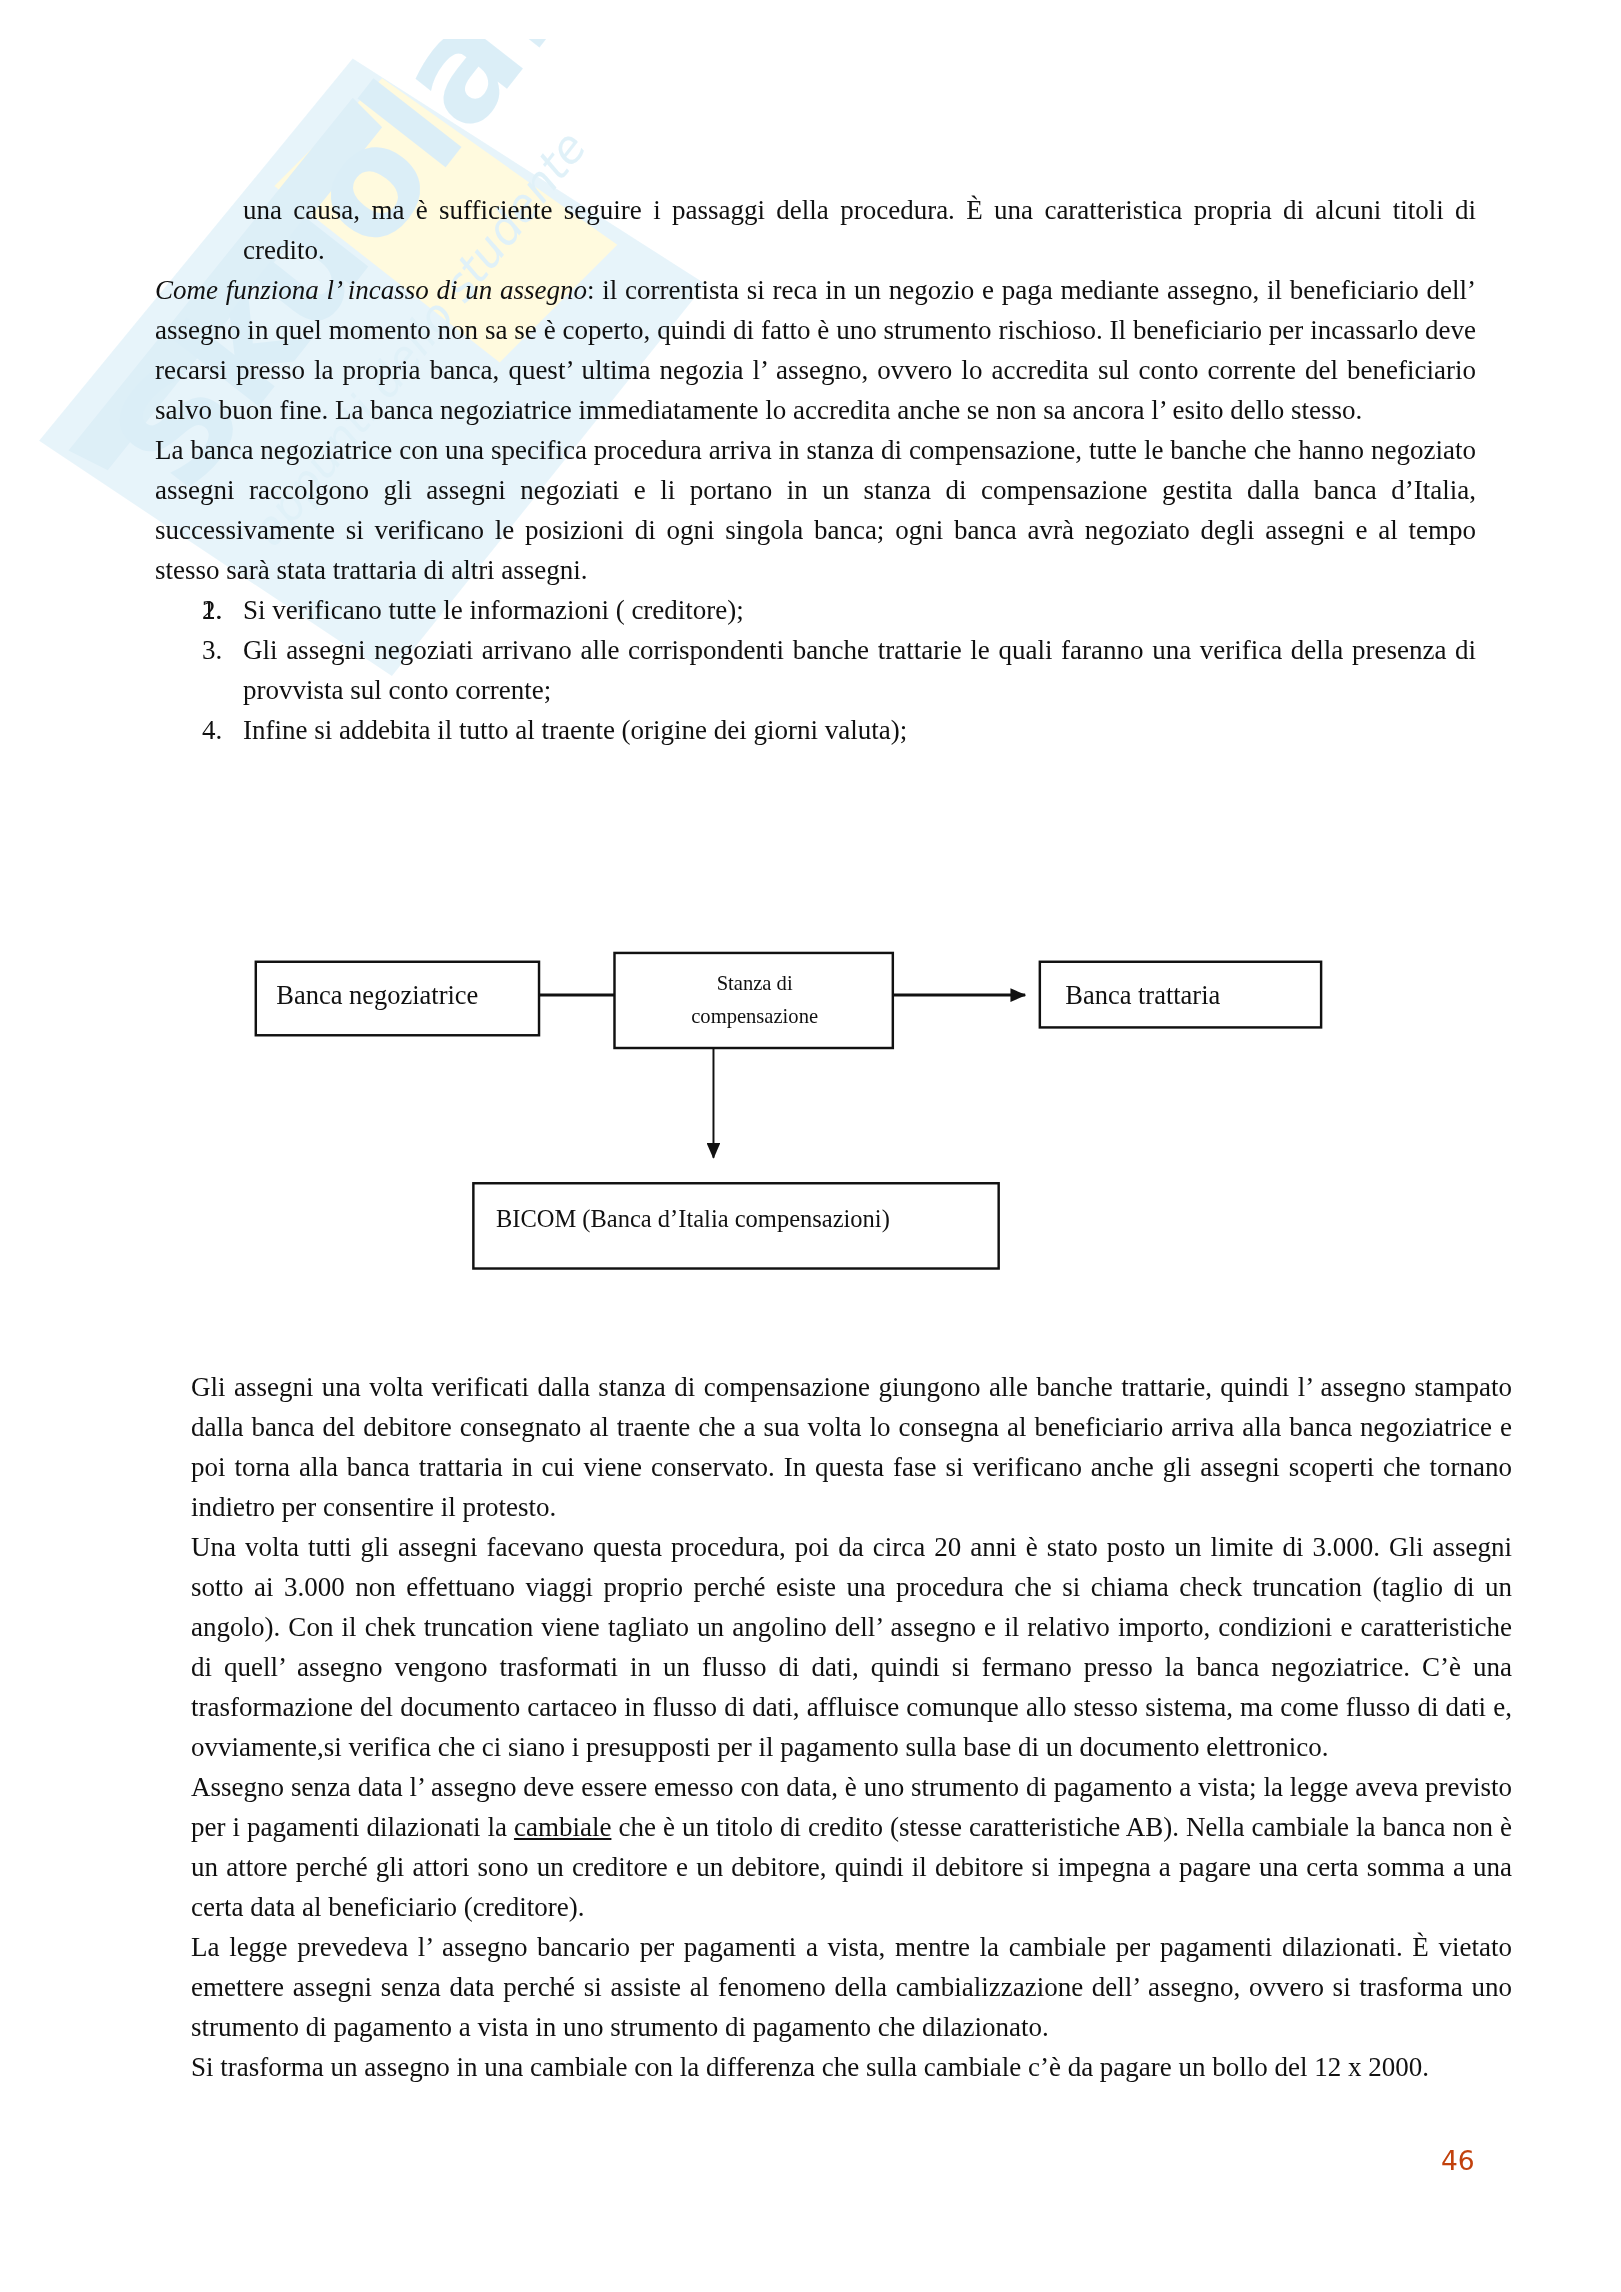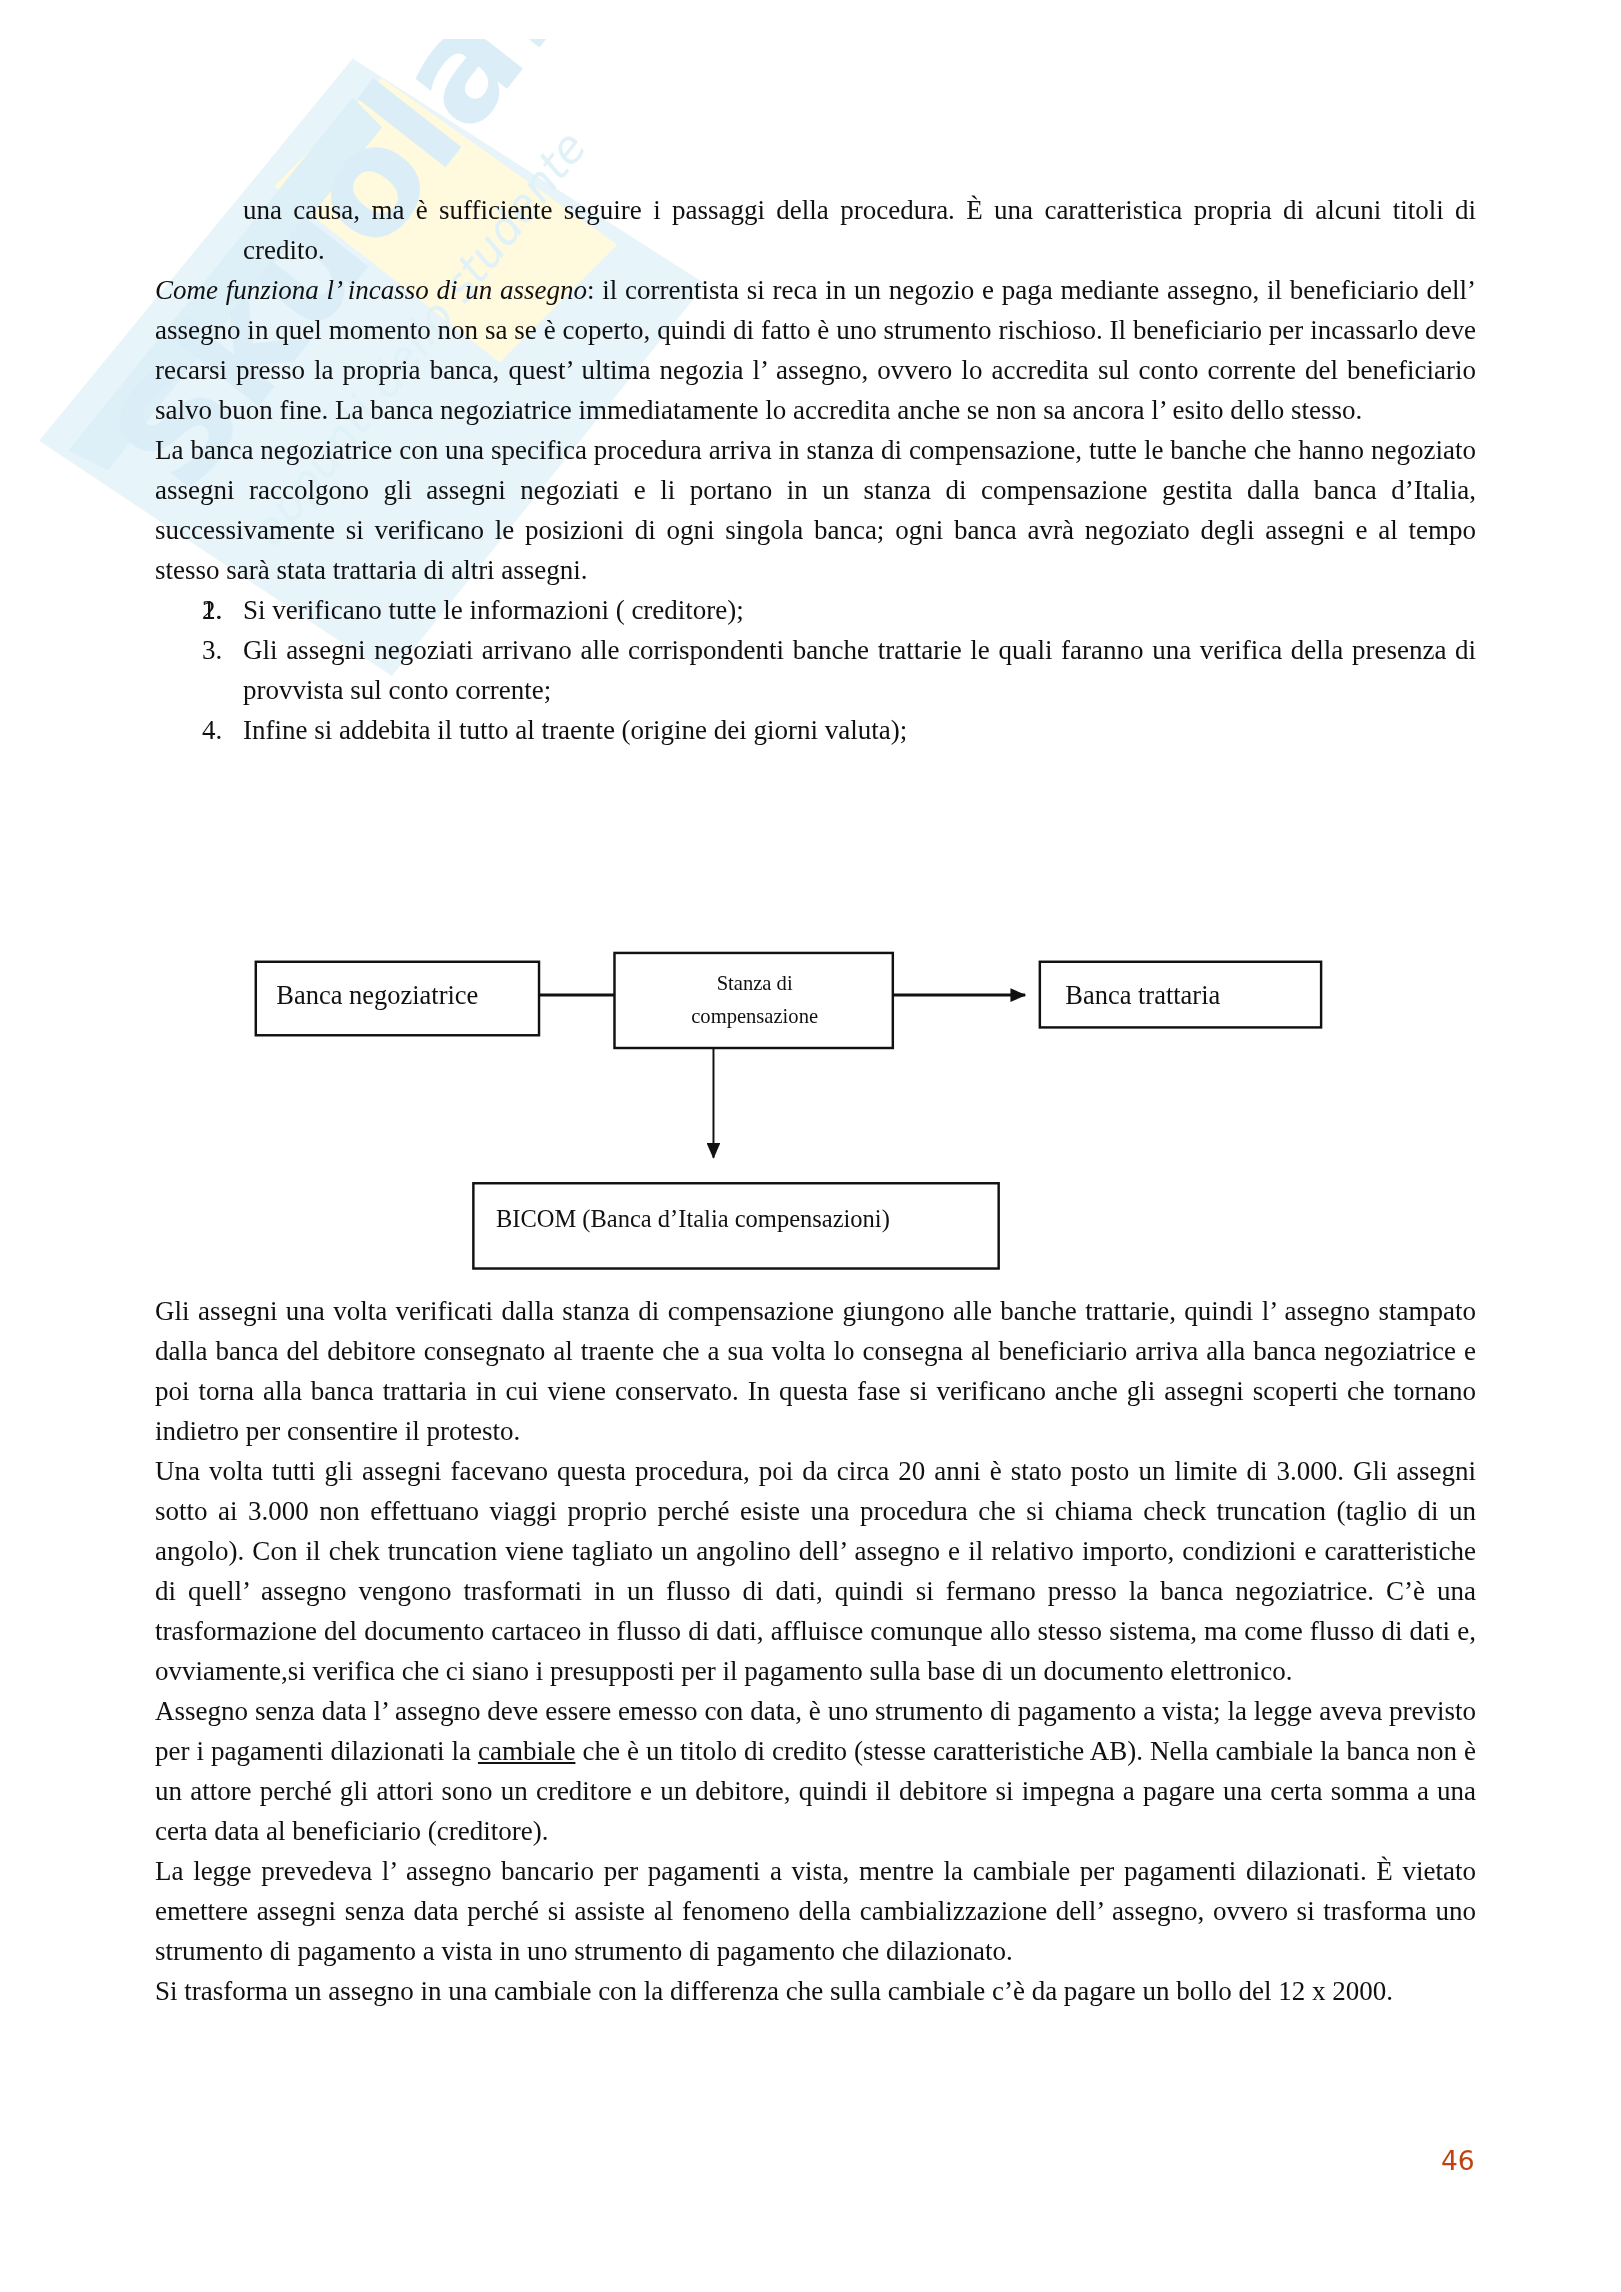--- a/index.html
+++ b/index.html
@@ -86,21 +86,21 @@
         <rect x="483" y="1207" width="536" height="87" fill="#fff" stroke="#111" stroke-width="2.5"></rect>
         <text class="box-label" x="506" y="1252" font-size="25">BICOM (Banca d’Italia compensazioni)</text>
       </g>
 
       <line x1="550" y1="1015" x2="627" y2="1015" stroke="#111" stroke-width="3"></line>
       <line x1="911" y1="1015" x2="1046" y2="1015" stroke="#111" stroke-width="3" marker-end="url(#arrowhead-big)"></line>
       <line x1="728" y1="1069" x2="728" y2="1181" stroke="#111" stroke-width="2" marker-end="url(#arrowhead-big)"></line>
     </svg>
   </div>
 
-  <div class="text" style="top:1291px;">
+  <div class="text" style="top:1367px;margin-left:36px;">
     <p>Gli assegni una volta verificati dalla stanza di compensazione giungono alle banche trattarie, quindi l’ assegno stampato dalla banca del debitore consegnato al traente che a sua volta lo consegna al beneficiario arriva alla banca negoziatrice e poi torna alla banca trattaria in cui viene conservato. In questa fase si verificano anche gli assegni scoperti che tornano indietro per consentire il protesto.</p>
     <p>Una volta tutti gli assegni facevano questa procedura, poi da circa 20 anni è stato posto un limite di 3.000. Gli assegni sotto ai 3.000 non effettuano viaggi proprio perché esiste una procedura che si chiama check truncation (taglio di un angolo). Con il chek truncation viene tagliato un angolino dell’ assegno e il relativo importo, condizioni e caratteristiche di quell’ assegno vengono trasformati in un flusso di dati, quindi si fermano presso la banca negoziatrice. C’è una trasformazione del documento cartaceo in flusso di dati, affluisce comunque allo stesso sistema, ma come flusso di dati e, ovviamente,si verifica che ci  siano i presupposti per il pagamento sulla base di un documento elettronico.</p>
     <p><span>Assegno senza data l’ assegno deve essere emesso con data, è uno strumento di pagamento a vista; la legge aveva previsto per i pagamenti dilazionati la </span><span class="u">cambiale</span><span> che è un titolo di credito (stesse caratteristiche AB). Nella cambiale la banca non è un attore perché gli attori sono un creditore e un debitore, quindi il debitore si impegna a pagare una certa somma a una certa data al beneficiario (creditore).</span></p>
     <p>La legge prevedeva l’ assegno bancario per pagamenti a vista, mentre la cambiale per pagamenti dilazionati. È vietato emettere assegni senza data perché si assiste al fenomeno della cambializzazione dell’ assegno, ovvero si trasforma uno strumento di pagamento a vista in uno strumento di pagamento che dilazionato.</p>
     <p>Si trasforma un assegno in una cambiale con la differenza che sulla cambiale c’è da pagare un bollo del 12 x 2000.</p>
   </div>
 
   <div class="page-number">46</div>
 </div>
 

